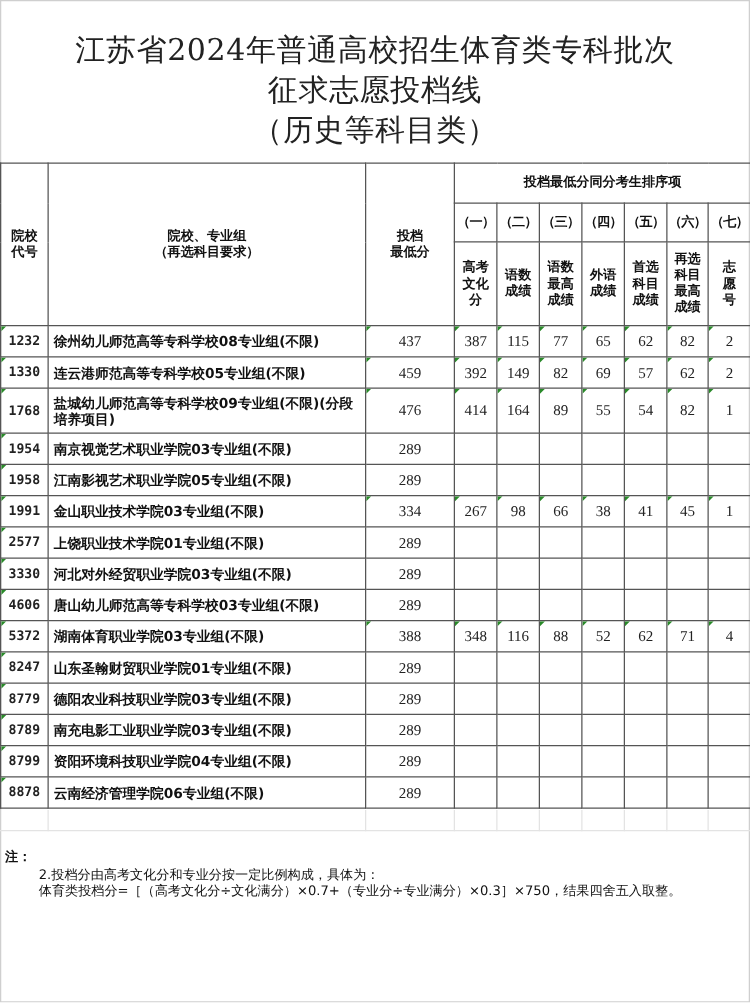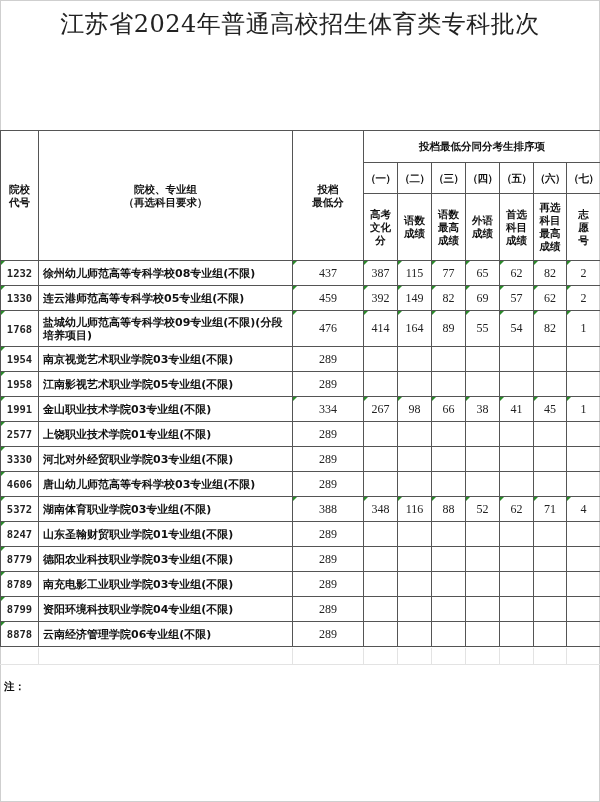--- a/index.html
+++ b/index.html
@@ -1,19 +1,19 @@
 <!DOCTYPE html>
 <html><head>
 <meta charset="utf-8">
 <style>
   * { box-sizing: border-box; margin: 0; padding: 0; }
   html, body { width: 600px; height: 802px; background: #ffffff; overflow: hidden; }
   body { position: relative; font-family: "DejaVu Sans", "Liberation Sans", sans-serif; color: #111; }
   .frame { position: absolute; left: 0; top: 0; width: 600px; height: 802px; border: 1px solid #cfcfcf; }
-  .title-block { position: absolute; left: 0; top: 8px; width: 600px; text-align: center;
+  .title-block { position: absolute; left: 0; top: 24px; width: 600px; text-align: center;
     font-family: "DejaVu Serif", "Liberation Serif", serif; color: #222; }
   .title-line { font-size: 24px; line-height: 32px; height: 32px; letter-spacing: 0.5px; }
   table.main { position: absolute; left: 0; top: 130px; width: 600px; border-collapse: collapse;
     table-layout: fixed; font-size: 10.5px; }
   table.main td, table.main th { border: 1px solid #555; text-align: center; vertical-align: middle;
     padding: 0; overflow: hidden; position: relative; }
   table.main th { font-weight: bold; font-size: 10.5px; line-height: 13px; color: #111; margin-top: 27px; }
   .hdr-row1 { height: 32px; }
   .hdr-row2 { height: 31px; }
   .hdr-row3 { height: 67px; }
@@ -34,20 +34,22 @@
   .notes p { margin: 0; }
   .indent { text-indent: 27px; }
 </style>
 </head>
 <body>
 
 <div class="frame"></div>
 
 <div class="title-block">
   <div class="title-line">江苏省2024年普通高校招生体育类专科批次</div>
+  <div class="title-line">征求志愿投档线</div>
+  <div class="title-line">（历史等科目类）</div>
 </div>
 
 <table class="main">
   <colgroup>
     <col style="width:38px">
     <col style="width:254px">
     <col style="width:71px">
     <col style="width:34px">
     <col style="width:34px">
     <col style="width:34px">
@@ -279,13 +281,15 @@
   <span style="left:397px"></span>
   <span style="left:431px"></span>
   <span style="left:465px"></span>
   <span style="left:499px"></span>
   <span style="left:533px"></span>
   <span style="left:566px"></span>
 </div>
 
 <div class="notes">
   <p class="heading">注：</p>
+  <p class="indent">2.投档分由高考文化分和专业分按一定比例构成，具体为：</p>
+  <p class="indent">体育类投档分=［（高考文化分÷文化满分）×0.7+（专业分÷专业满分）×0.3］×750，结果四舍五入取整。</p>
 </div>
 
 </body></html>

